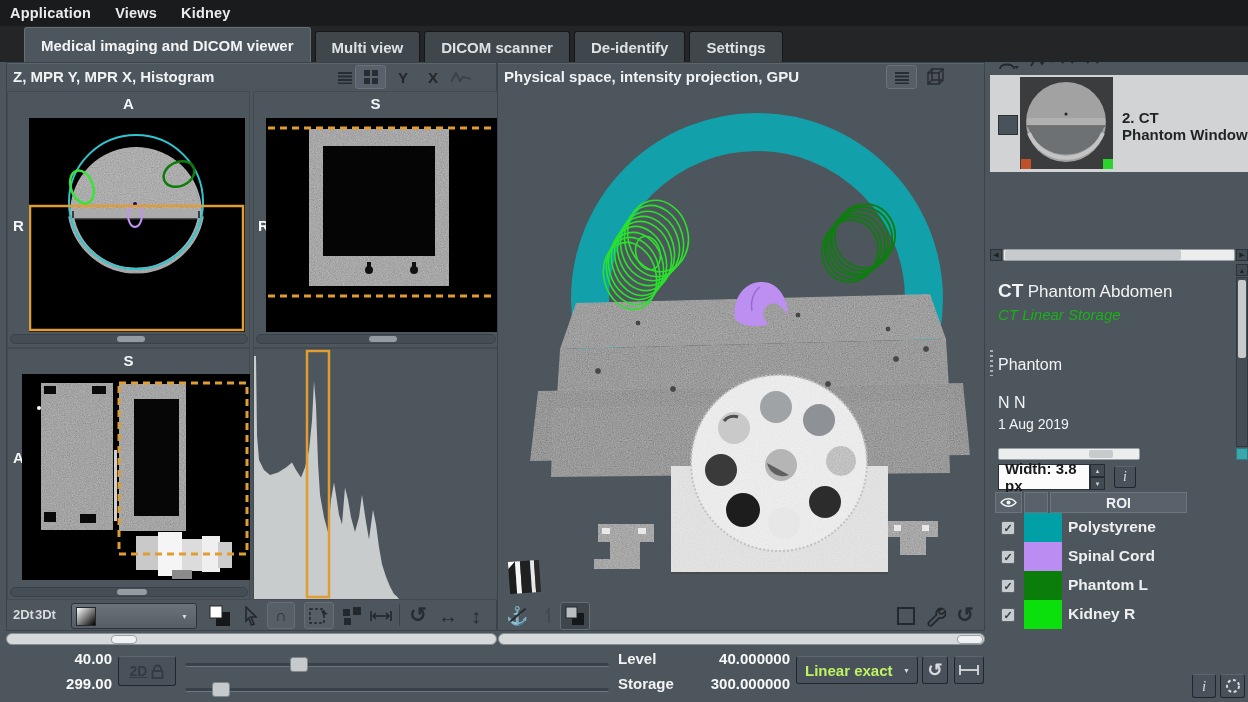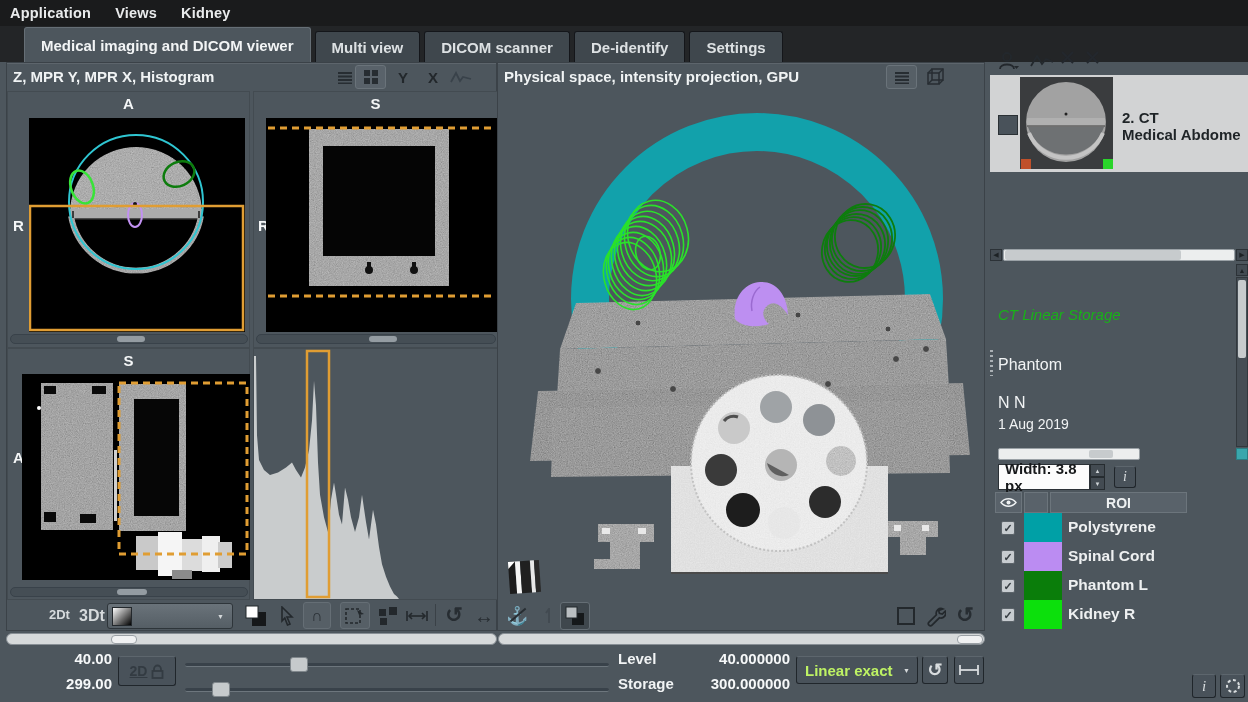--- a/index.html
+++ b/index.html
@@ -219,23 +219,23 @@
       </div>
     </div>
 
     <div class="vp" style="left:246px; top:285px; width:245px; height:252px;">
       <svg width="243" height="250" style="position:absolute; left:0; top:0;">
         <polygon points="0,250 0,7.0 2,7.0 3,86.3 5,111.1 10,121.0 16,126.0 24,123.5 32,118.6 38,113.6 42,121.0 47,128.5 51,118.6 55,101.2 58,71.4 60,31.8 62,56.6 64,113.6 66,145.8 70,168.2 74,183.0 77,150.8 80,133.4 82,145.8 85,165.7 88,175.6 91,138.4 94,150.8 97,168.2 101,183.0 105,168.2 108,145.8 112,173.1 115,190.5 119,160.7 122,175.6 125,197.9 128,215.3 132,227.7 136,237.6 140,245.0 143,247.5 145,250.0 145,250" fill="#c9cccd"></polygon>
         <rect x="53" y="2" width="22" height="246" fill="none" stroke="#e09d33" stroke-width="2.5"></rect>
       </svg>
     </div>
 
-    <div class="abs" style="left:0; top:537px; width:489px; height:32px;margin-left:36px;">
+    <div class="abs" style="left:0; top:537px; width:489px; height:32px;">
       <span class="tbicon" style="left:6px; top:7px; font-size:13px; font-weight:600; color:#d7dbdd;">2Dt</span>
-      <span class="tbicon" style="left:36px; top:7px; font-size:16px; font-weight:600; color:#d7dbdd;">3Dt</span>
+      <span class="tbicon" style="left:28px; top:7px; font-size:13px; font-weight:600; color:#d7dbdd;">3Dt</span>
       <div class="abs" style="left:64px; top:3px; width:126px; height:26px; background:linear-gradient(#6a737a,#555e65); border:1px solid #2e353a; border-radius:3px;">
         <div class="abs" style="left:4px; top:3px; width:20px; height:19px; background:linear-gradient(135deg,#ffffff,#000000); border:1px solid #23282c;"></div>
         <span class="abs" style="right:8px; top:9px; font-size:7px; color:#d5d9db;">▼</span>
       </div>
       <div class="tbicon abs" style="left:200px; top:3px; width:26px; height:26px;">
         <svg width="24" height="24">
             <rect x="8" y="8" width="14" height="14" fill="#16181a"></rect>
             <rect x="2" y="2" width="12" height="12" fill="#ffffff" stroke="#23282c"></rect>
           </svg>
       </div>
@@ -475,32 +475,36 @@
           <path d="M9,56 A40,40 0 0 0 83,56" fill="none" stroke="#c4c4c4" stroke-width="4"></path>
           <rect x="7" y="41" width="78" height="8" fill="#b0b0b0"></rect>
           <line x1="7" y1="49" x2="85" y2="49" stroke="#3c3c3c" stroke-width="1.2"></line>
           <circle cx="46" cy="37" r="1.5" fill="#222"></circle>
         </svg>
       </div>
       <div class="abs" style="left:31px; top:84px; width:10px; height:10px; background:#c0502a;"></div>
       <div class="abs" style="left:113px; top:84px; width:10px; height:10px; background:#2ad42a;"></div>
       <div class="abs" style="left:132px; top:8px;margin-top:26px;">
         <div class="t1">2. CT</div>
-        <div class="t1">Medical Abdome</div>
+        <div class="t1">Phantom Window</div>
       </div>
     </div>
 
     <div class="scroll-h" style="left:0; top:201px; width:258px;">
       <span class="sarrow" style="left:0; top:0;">◀</span>
       <div class="groove"></div>
       <div class="hh" style="left:15px; width:176px;"></div>
       <span class="sarrow" style="right:0; top:0;">▶</span>
     </div>
 
     <div class="abs rp-text" style="left:0; top:216px; width:258px; height:196px;">
+      <div class="abs" style="left:8px; top:16px; white-space:nowrap;">
+        <span style="font-size:19px; font-weight:700;">CT</span>
+        <span style="font-size:17px;">Phantom Abdomen</span>
+      </div>
       <div class="abs green-it" style="left:8px; top:42px;">CT Linear Storage</div>
       <div class="dotssplit" style="left:0; top:86px;"></div>
       <div class="abs" style="left:8px; top:92px; font-size:16px;">Phantom</div>
       <div class="abs" style="left:8px; top:130px; font-size:16px;">N N</div>
       <div class="abs" style="left:8px; top:152px; font-size:14px;">1 Aug 2019</div>
 
       <span class="sarrow" style="right:0; top:0;">▲</span>
       <div class="abs" style="right:0; top:13px; width:12px; height:170px; background:#454d54; border:1px solid #32383d;">
         <div class="abs" style="left:1px; top:2px; width:8px; height:78px; background:#c7cbcd; border-radius:2px;"></div>
       </div>

